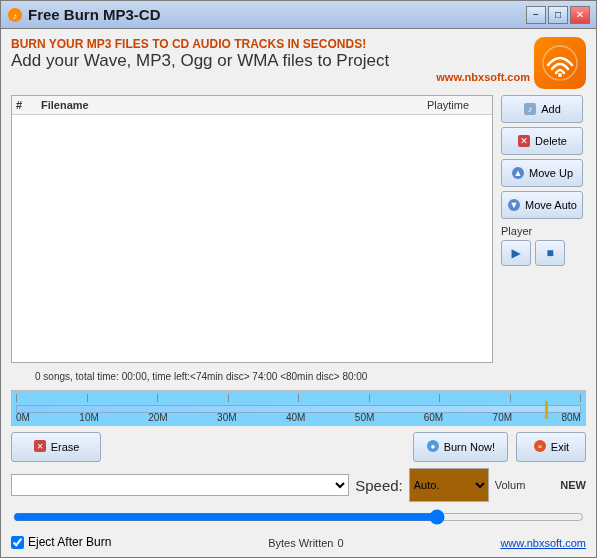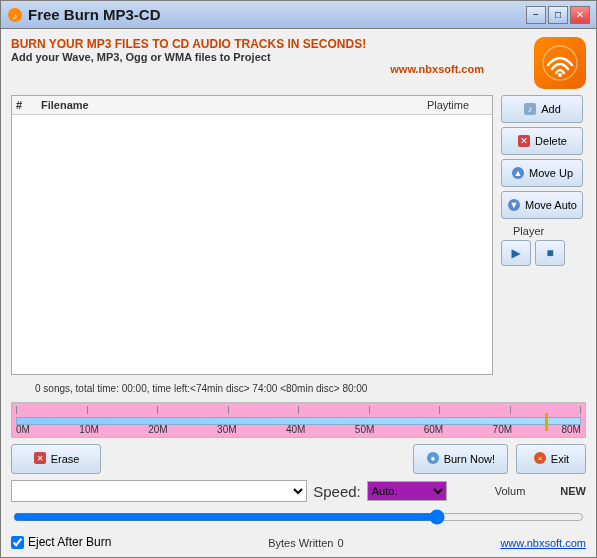--- a/index.html
+++ b/index.html
@@ -66,32 +66,30 @@
       display: flex;
       flex-direction: column;
       gap: 6px;
     }
 
     
     .header-row {
       display: flex;
       align-items: flex-start;
       justify-content: flex-start;
-      gap: 46px;
     }
     .header-text { flex: 1; }
     .header-title {
       font-size: 12px;
       font-weight: bold;
       color: #cc4400;
     }
     .header-subtitle {
-      font-size: 11px;
-      color: #333;
-      font-weight: bold;
+      font-size: 17px;
+      color: #333;
     }
     .logo-badge {
       width: 52px;
       height: 52px;
       background: linear-gradient(135deg, #ff8800, #ee6600);
       border-radius: 10px;
       display: flex;
       align-items: center;
       justify-content: center;
       flex-shrink: 0;
@@ -173,21 +171,21 @@
     .btn-icon {
       width: 14px;
       height: 14px;
       display: flex;
       align-items: center;
       justify-content: center;
       font-size: 10px;
     }
 
     .player-section { margin-top: 2px; }
-    .player-label { font-size: 11px; color: #333; margin-bottom: 3px; margin-left: 12px; }
+    .player-label { font-size: 11px; color: #333; margin-bottom: 3px; }
     .player-controls {
       display: flex;
       gap: 4px;
     }
     .player-btn {
       width: 30px;
       height: 26px;
       border: 1px solid #9aabbc;
       background: linear-gradient(to bottom, #eef4ff, #d0dff0);
       cursor: pointer;
@@ -202,21 +200,21 @@
     
     .status-bar {
       font-size: 10px;
       color: #333;
       padding: 2px 0;
       margin-left: 24px;
     }
 
     
     .ruler-container {
-      background: #f9a8d4;
+      background: #7dd3fc;
       border: 1px solid #bbb;
       height: 36px;
       padding: 4px 4px;
       position: relative;
       overflow: hidden;
     }
     .ruler-track {
       position: absolute;
       top: 14px;
       left: 4px;
@@ -320,27 +318,27 @@
       flex: 1;
       height: 22px;
       border: 1px solid #aaa;
       background: white;
       font-size: 11px;
       cursor: pointer;
     }
     .speed-label { font-size: 15px; color: #333; }
     .speed-select {
       width: 80px;
-      height: 20px;
+      height: 34px;
       border: 1px solid #aaa;
-      background: #a21caf;
-      font-size: 11px;
-      cursor: pointer;
-    }
-    .volume-label { font-size: 11px; color: #333; margin-left: 42px; }
+      background: #a16207;
+      font-size: 11px;
+      cursor: pointer;
+    }
+    .volume-label { font-size: 11px; color: #333; }
     .volume-value { font-size: 11px; color: #333; font-weight: bold; margin-left: 29px; }
 
     
     .volume-slider-row {
       padding: 0 2px;
     }
     .volume-slider {
       width: 100%;
       height: 18px;
       cursor: pointer;

